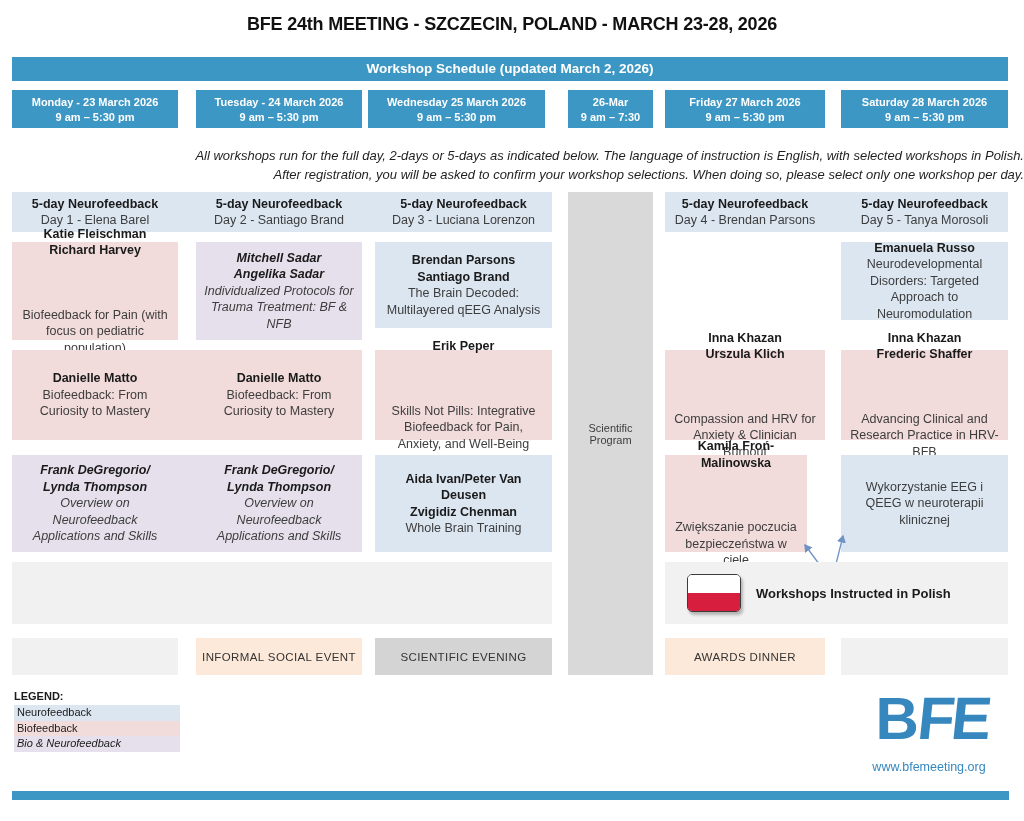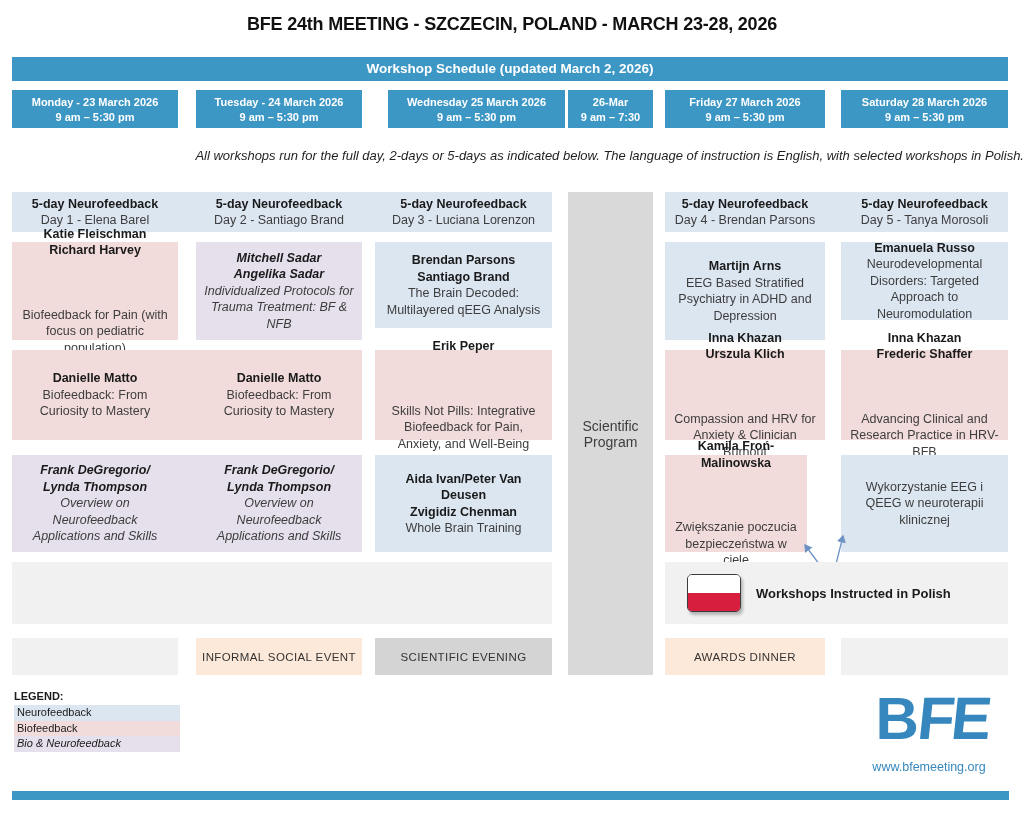--- a/index.html
+++ b/index.html
@@ -29,21 +29,21 @@
   .midgray{background:#D4D4D4;}
 
   .cell,.subcell{display:flex;flex-direction:column;align-items:center;justify-content:center;
         text-align:center;padding:4px 7px;font-size:12.5px;line-height:1.32;}
   .subcell{position:absolute;top:0;height:100%;box-sizing:border-box;}
   .names{font-weight:bold;color:#1a1a1a;white-space:pre-line;}
   .body{color:#3d3d3d;white-space:pre-line;}
 
   .sciprog{position:absolute;left:568px;top:192px;width:85px;height:483px;background:#D9D9D9;
            display:flex;align-items:center;justify-content:center;text-align:center;
-           font-size:14px;color:#3d3d3d;white-space:pre-line;}
+           font-size:11px;color:#3d3d3d;white-space:pre-line;}
 
   .event{display:flex;align-items:center;justify-content:center;text-align:center;
          font-size:11.5px;letter-spacing:.4px;color:#333;}
 
   .polish-box{position:absolute;left:665px;top:562px;width:343px;height:62px;background:#F1F1F1;
               display:flex;align-items:center;gap:15px;padding-left:22px;box-sizing:border-box;}
   .flag{width:52px;height:36px;border:1.5px solid #3c3c3c;border-radius:5px;overflow:hidden;
         box-shadow:2px 3px 3px rgba(0,0,0,.25);flex:0 0 auto;}
   .flag-top{height:50%;background:#ffffff;}
   .flag-bottom{height:50%;background:#D81E3F;}
@@ -73,39 +73,40 @@
   <div class="banner">Workshop Schedule (updated March 2, 2026)</div>
 
   <div class="dayhead" style="left:12px;width:166px;">
     <span>Monday - 23 March 2026</span>
     <span>9 am – 5:30 pm</span>
   </div>
   <div class="dayhead" style="left:196px;width:166px;">
     <span>Tuesday - 24 March 2026</span>
     <span>9 am – 5:30 pm</span>
   </div>
-  <div class="dayhead" style="left:388px;width:177px;">
+  <div class="dayhead" style="left:368px;width:177px;">
     <span>Wednesday 25 March 2026</span>
     <span>9 am – 5:30 pm</span>
   </div>
   <div class="dayhead" style="left:568px;width:85px;">
     <span>26-Mar</span>
     <span>9 am – 7:30</span>
   </div>
   <div class="dayhead" style="left:665px;width:160px;">
     <span>Friday 27 March 2026</span>
     <span>9 am – 5:30 pm</span>
   </div>
   <div class="dayhead" style="left:841px;width:167px;">
     <span>Saturday 28 March 2026</span>
     <span>9 am – 5:30 pm</span>
   </div>
 
   <div class="intro">
     <div>All workshops run for the full day, 2-days or 5-days as indicated below. The language of instruction is English, with selected workshops in Polish.</div>
+    <div>After registration, you will be asked to confirm your workshop selections. When doing so, please select only one workshop per day.</div>
   </div>
 
   <div class="sciprog">Scientific
 Program</div>
 
   <div class="bar nf" style="left:12px;top:192px;width:540px;height:40px;">
     <div class="subcell" style="left:0;width:166px;">
       <span class="names">5-day Neurofeedback</span>
       <span class="body">Day 1 - Elena Barel</span>
     </div>
@@ -136,24 +137,20 @@
   </div>
   <div class="cell bnf" style="left:196px;top:242px;width:166px;height:98px;">
     <span class="names">Mitchell Sadar
 Angelika Sadar</span>
     <span class="body">Individualized Protocols for Trauma Treatment: BF &amp; NFB</span>
   </div>
   <div class="cell nf" style="left:375px;top:242px;width:177px;height:86px;">
     <span class="names">Brendan Parsons
 Santiago Brand</span>
     <span class="body">The Brain Decoded: Multilayered qEEG Analysis</span>
-  </div>
-  <div class="cell nf" style="left:665px;top:242px;width:160px;height:98px;">
-    <span class="names">Martijn Arns</span>
-    <span class="body">EEG Based Stratified Psychiatry in ADHD and Depression</span>
   </div>
   <div class="cell nf" style="left:841px;top:242px;width:167px;height:78px;">
     <span class="names">Emanuela Russo</span>
     <span class="body">Neurodevelopmental Disorders: Targeted Approach to Neuromodulation</span>
   </div>
 
   <div class="bar bf" style="left:12px;top:350px;width:350px;height:90px;">
     <div class="subcell" style="left:0;width:166px;">
       <span class="names">Danielle Matto</span>
       <span class="body">Biofeedback: From Curiosity to Mastery</span>

